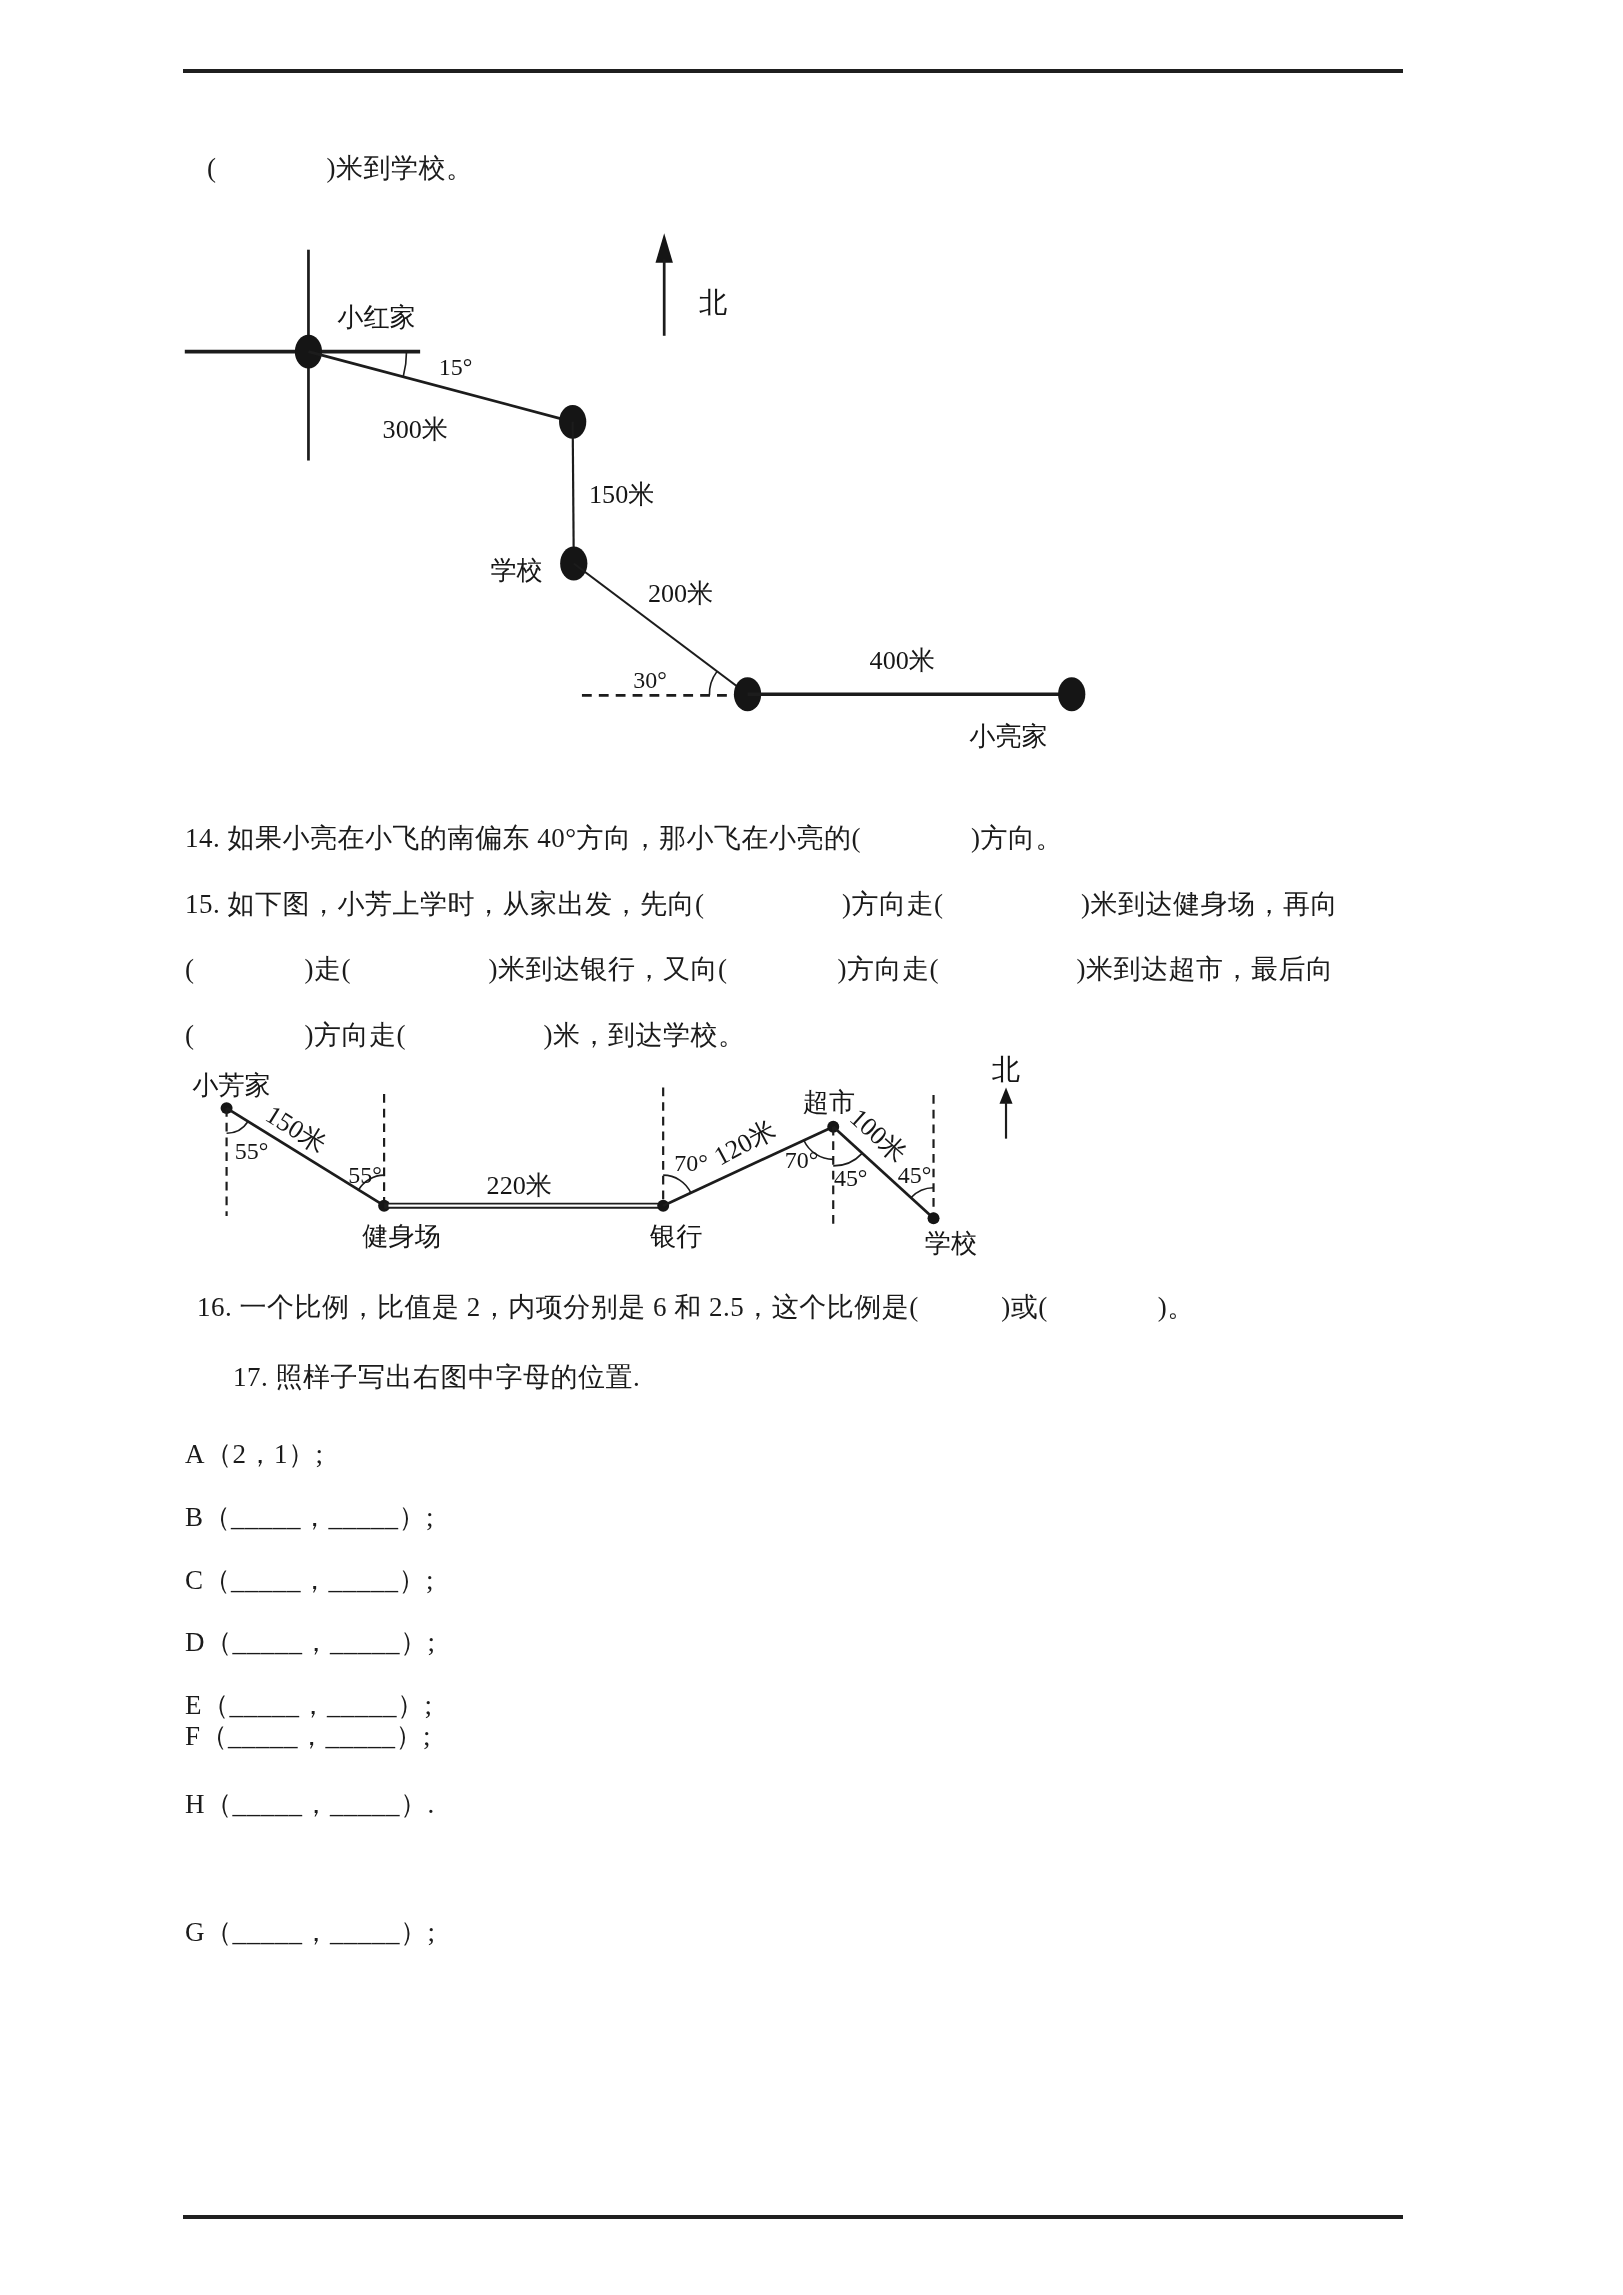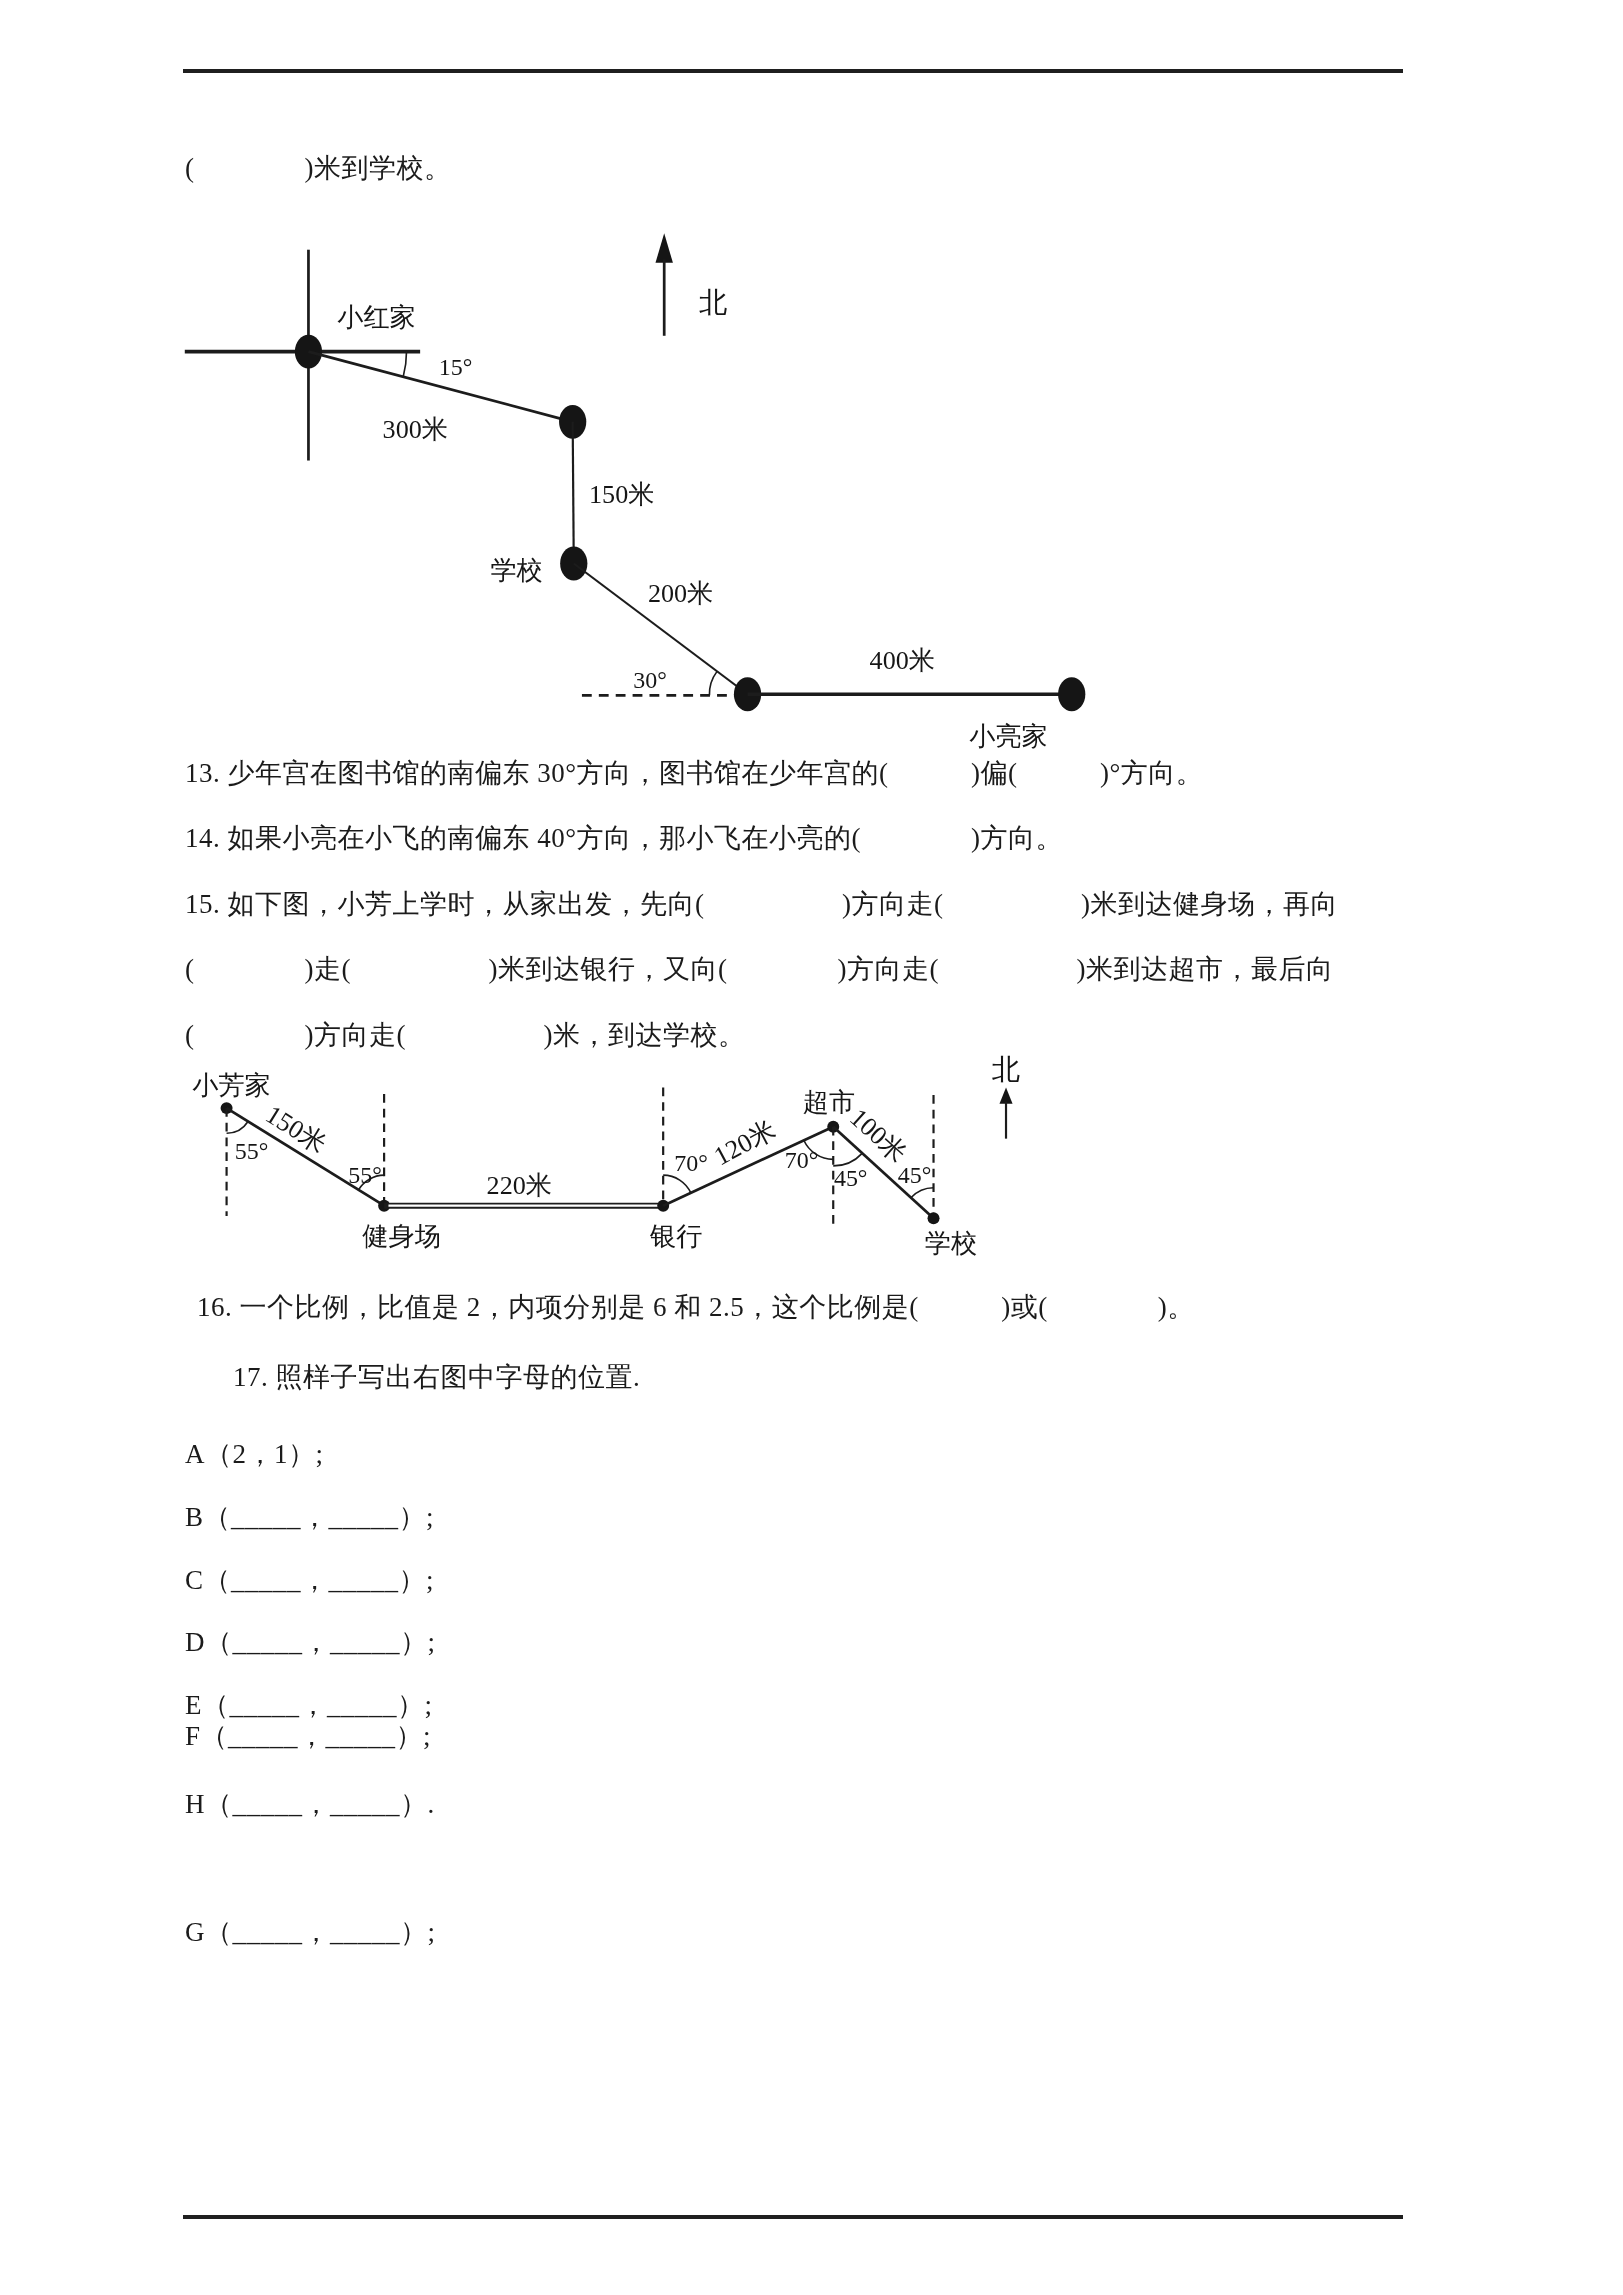--- a/index.html
+++ b/index.html
@@ -16,21 +16,21 @@
   .rule-top{top:69px;}
   .rule-bottom{top:2215px;}
   .tline{
     position:absolute;
     left:185px;
     font-size:27px;
     line-height:33px;
     white-space:pre;
     letter-spacing:0.5px;
   }
-  .l-intro{top:152px;}
+  .l-intro{top:152px;margin-left:22px;}
   .l-q13{top:757px;}
   .l-q14{top:822px;}
   .l-q15a{top:888px;}
   .l-q15b{top:953px;}
   .l-q15c{top:1019px;}
   .l-q16{top:1291px;margin-left:12px;}
   .l-q17{top:1361px;margin-left:48px;}
   .l-a{top:1438px;text-align:right;}
   .l-b{top:1501px;}
   .l-c{top:1564px;}
@@ -86,21 +86,20 @@
     <path class="stroke" d="M 971 856 A 70 70 0 0 1 985 812" stroke-width="3"></path>
     <line class="stroke" x1="737" y1="856" x2="1041" y2="856" stroke-width="5" stroke-dasharray="18 13"></line>
     <ellipse class="fillink" cx="1041" cy="854" rx="25" ry="31"></ellipse>
 
     <line class="stroke" x1="1041" y1="854" x2="1636" y2="854" stroke-width="6"></line>
     <text class="dl" x="1325" y="808" text-anchor="middle">400米</text>
     <ellipse class="fillink" cx="1636" cy="854" rx="25" ry="31"></ellipse>
     <text class="dl" x="1520" y="948" text-anchor="middle">小亮家</text>
   </svg>
 
-  <div class="tline l-q13">13. 少年宫在图书馆的南偏东 30°方向，图书馆在少年宫的(　　　)偏(　　　)°方向。</div>
   <div class="tline l-q14">14. 如果小亮在小飞的南偏东 40°方向，那小飞在小亮的(　　　　)方向。</div>
   <div class="tline l-q15a">15. 如下图，小芳上学时，从家出发，先向(　　　　　)方向走(　　　　　)米到达健身场，再向</div>
   <div class="tline l-q15b">(　　　　)走(　　　　　)米到达银行，又向(　　　　)方向走(　　　　　)米到达超市，最后向</div>
   <div class="tline l-q15c">(　　　　)方向走(　　　　　)米，到达学校。</div>
 
   <svg class="d2" width="883" height="240" viewBox="0 0 1620 440">
 
     <text class="dl" x="144" y="108" text-anchor="middle">小芳家</text>
     <circle class="fillink" cx="135" cy="134" r="11"></circle>
     <line class="stroke" x1="135" y1="134" x2="135" y2="332" stroke-width="4" stroke-dasharray="16 11"></line>

